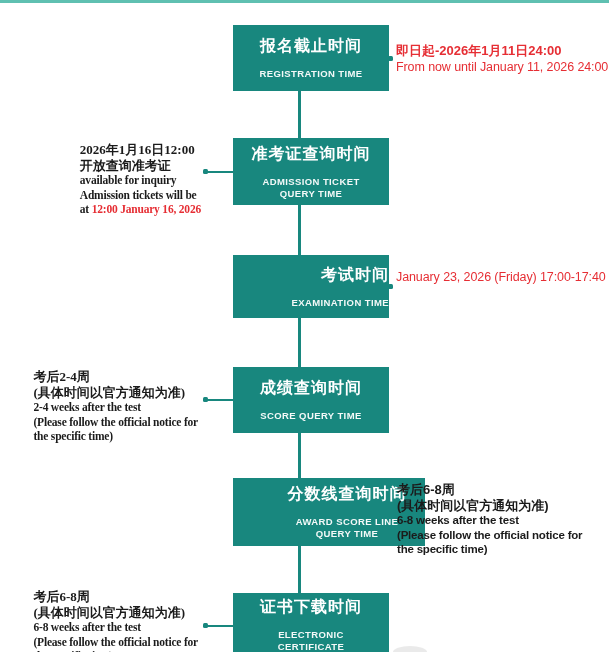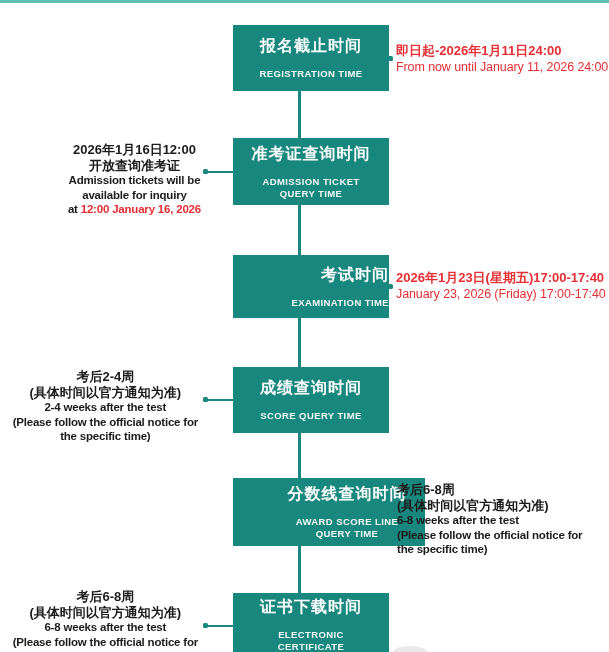--- a/index.html
+++ b/index.html
@@ -27,21 +27,21 @@
   .b4 { top:367px; height:66px; }
   .b5 { top:478px; height:68px;padding-left:36px; }
   .b6 { top:593px; height:76px; }
 
   .stub { position:absolute; height:2px; background:#18877E; z-index:1; }
   .stub.r { left:367px; width:22px; }
   .stub.l { left:206px; width:27px; }
   .dot  { position:absolute; width:5px; height:5px; background:#18877E; border-radius:1.5px; z-index:1; }
 
   .note { position:absolute; z-index:3; }
-  .note.left  { text-align:center; }
+  .note.left  { text-align:left;font-family:Liberation Serif, serif; }
   .note.right { text-align:left; }
 
   .cn-b  { font-size:13px;   font-weight:bold; color:#1B1B1B; line-height:15.5px; }
   .en-b  { font-size:11.5px; font-weight:bold; color:#1B1B1B; line-height:14.5px; letter-spacing:-0.2px; }
   .red   { color:#E62E34; }
   .red-cn{ font-size:13px;   font-weight:bold; color:#E62E34; line-height:17px; }
   .red-en{ font-size:12.5px; color:#E62E34; line-height:16px; letter-spacing:-0.1px; }
 
   .smudge { position:absolute; left:393px; top:646px; width:34px; height:12px;
             background:#d9d9d9; opacity:0.55; border-radius:50% 50% 0 0; }
@@ -68,33 +68,32 @@
   <div class="tbox b2">
     <div class="cn">准考证查询时间</div>
     <div class="en">ADMISSION TICKET
 QUERY TIME</div>
   </div>
   <div class="stub l" style="top:171px;"></div>
   <div class="dot" style="left:203px; top:169px;"></div>
   <div class="note left" style="right:408px; top:142px;">
     <div class="cn-b">2026年1月16日12:00</div>
     <div class="cn-b">开放查询准考证</div>
+    <div class="en-b">available for inquiry</div>
     <div class="en-b">Admission tickets will be</div>
-    <div class="en-b">available for inquiry</div>
     <div class="en-b"><span>at </span><span class="red">12:00 January 16, 2026</span></div>
   </div>
 
   <div class="tbox b3">
     <div class="cn">考试时间</div>
     <div class="en">EXAMINATION TIME</div>
   </div>
   <div class="stub r" style="top:285px;"></div>
   <div class="dot" style="left:388px; top:283.5px;"></div>
   <div class="note right" style="left:396px; top:269px;">
-    <div class="red-cn">2026年1月23日(星期五)17:00-17:40</div>
     <div class="red-en">January 23, 2026 (Friday) 17:00-17:40</div>
   </div>
 
   <div class="tbox b4">
     <div class="cn">成绩查询时间</div>
     <div class="en">SCORE QUERY TIME</div>
   </div>
   <div class="stub l" style="top:399px;"></div>
   <div class="dot" style="left:203px; top:397px;"></div>
   <div class="note left" style="right:411px; top:369px;">

